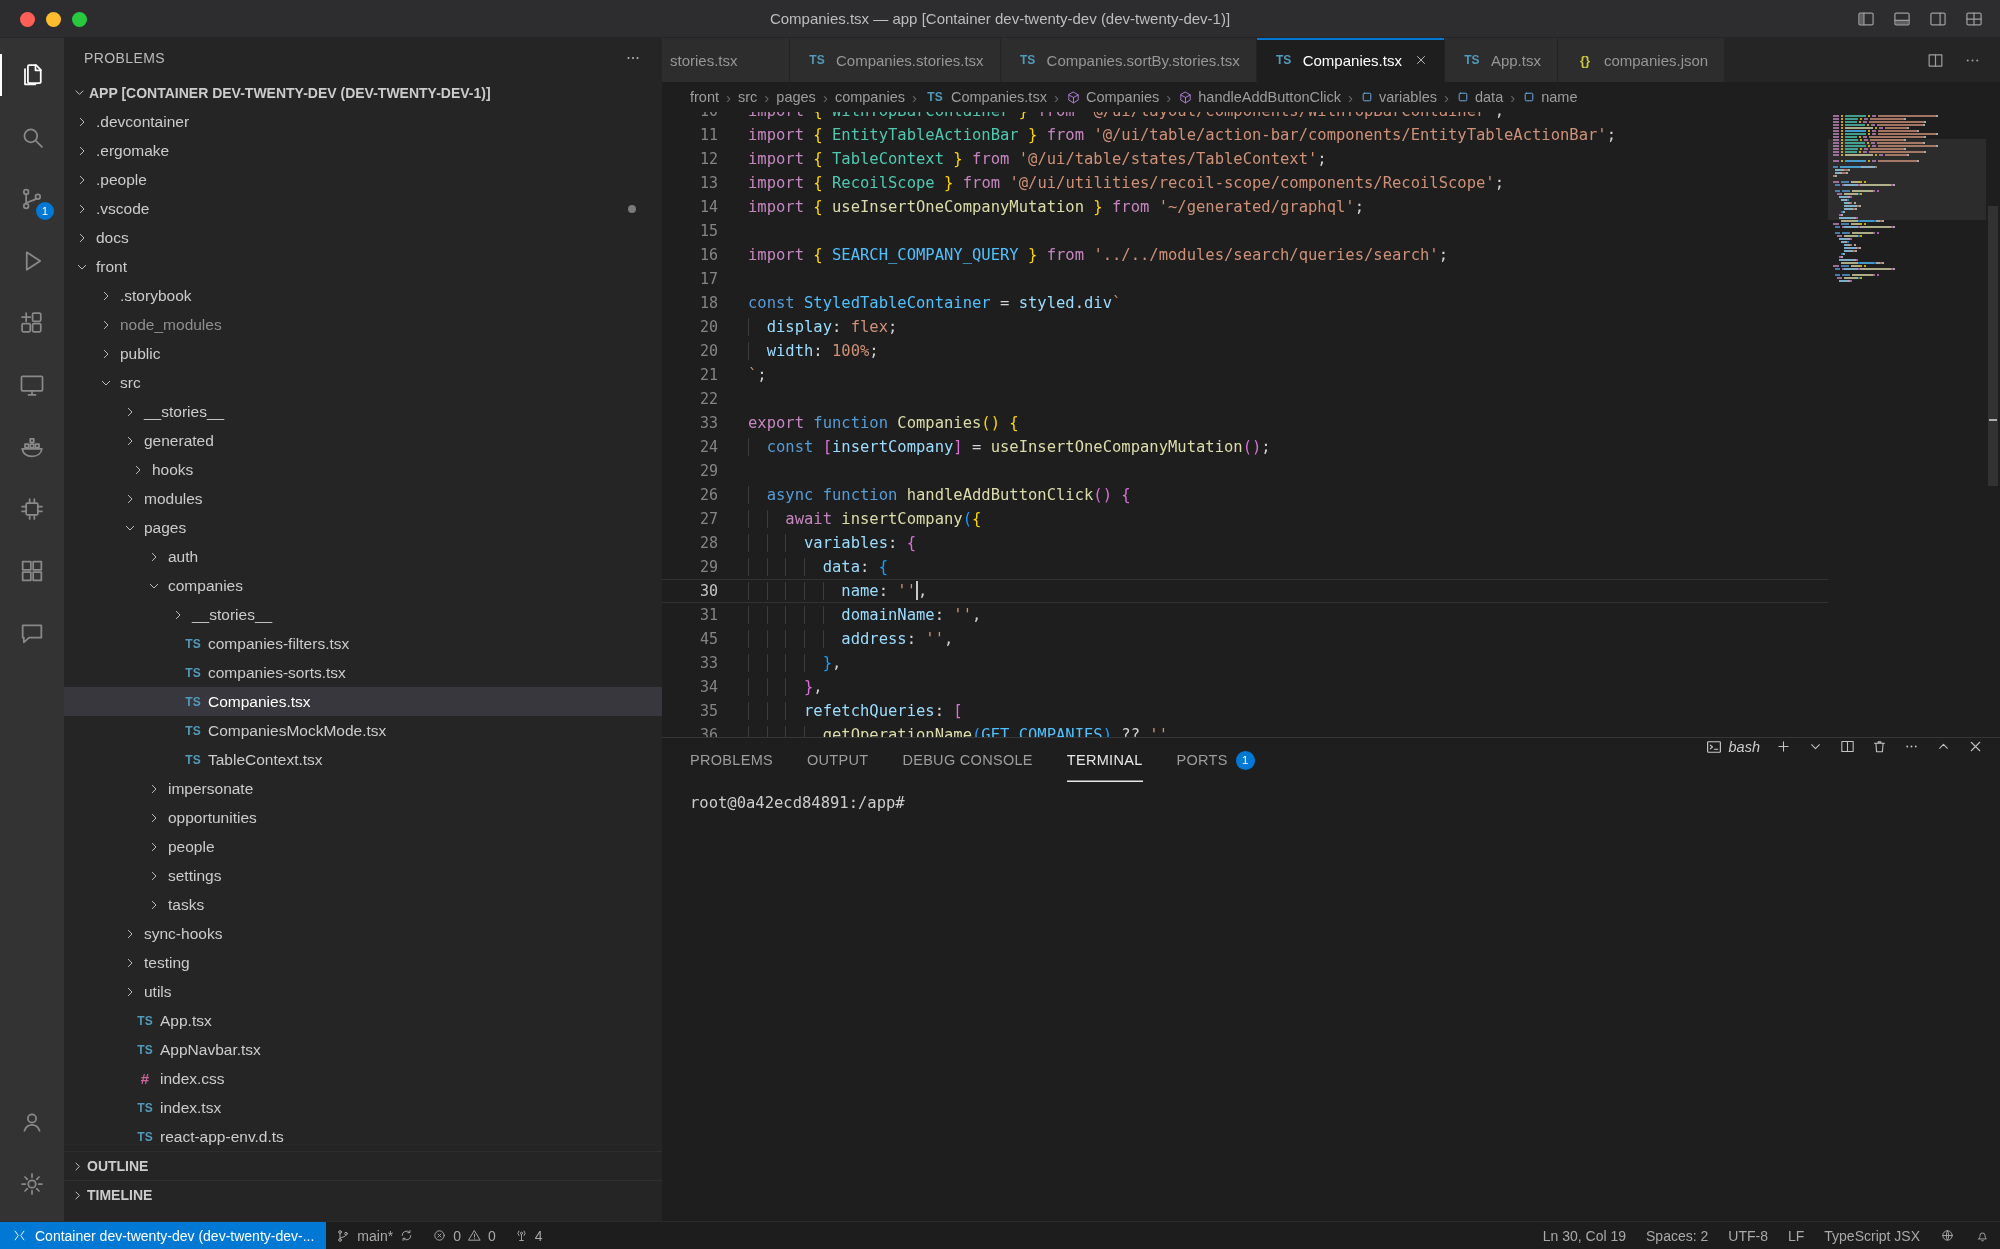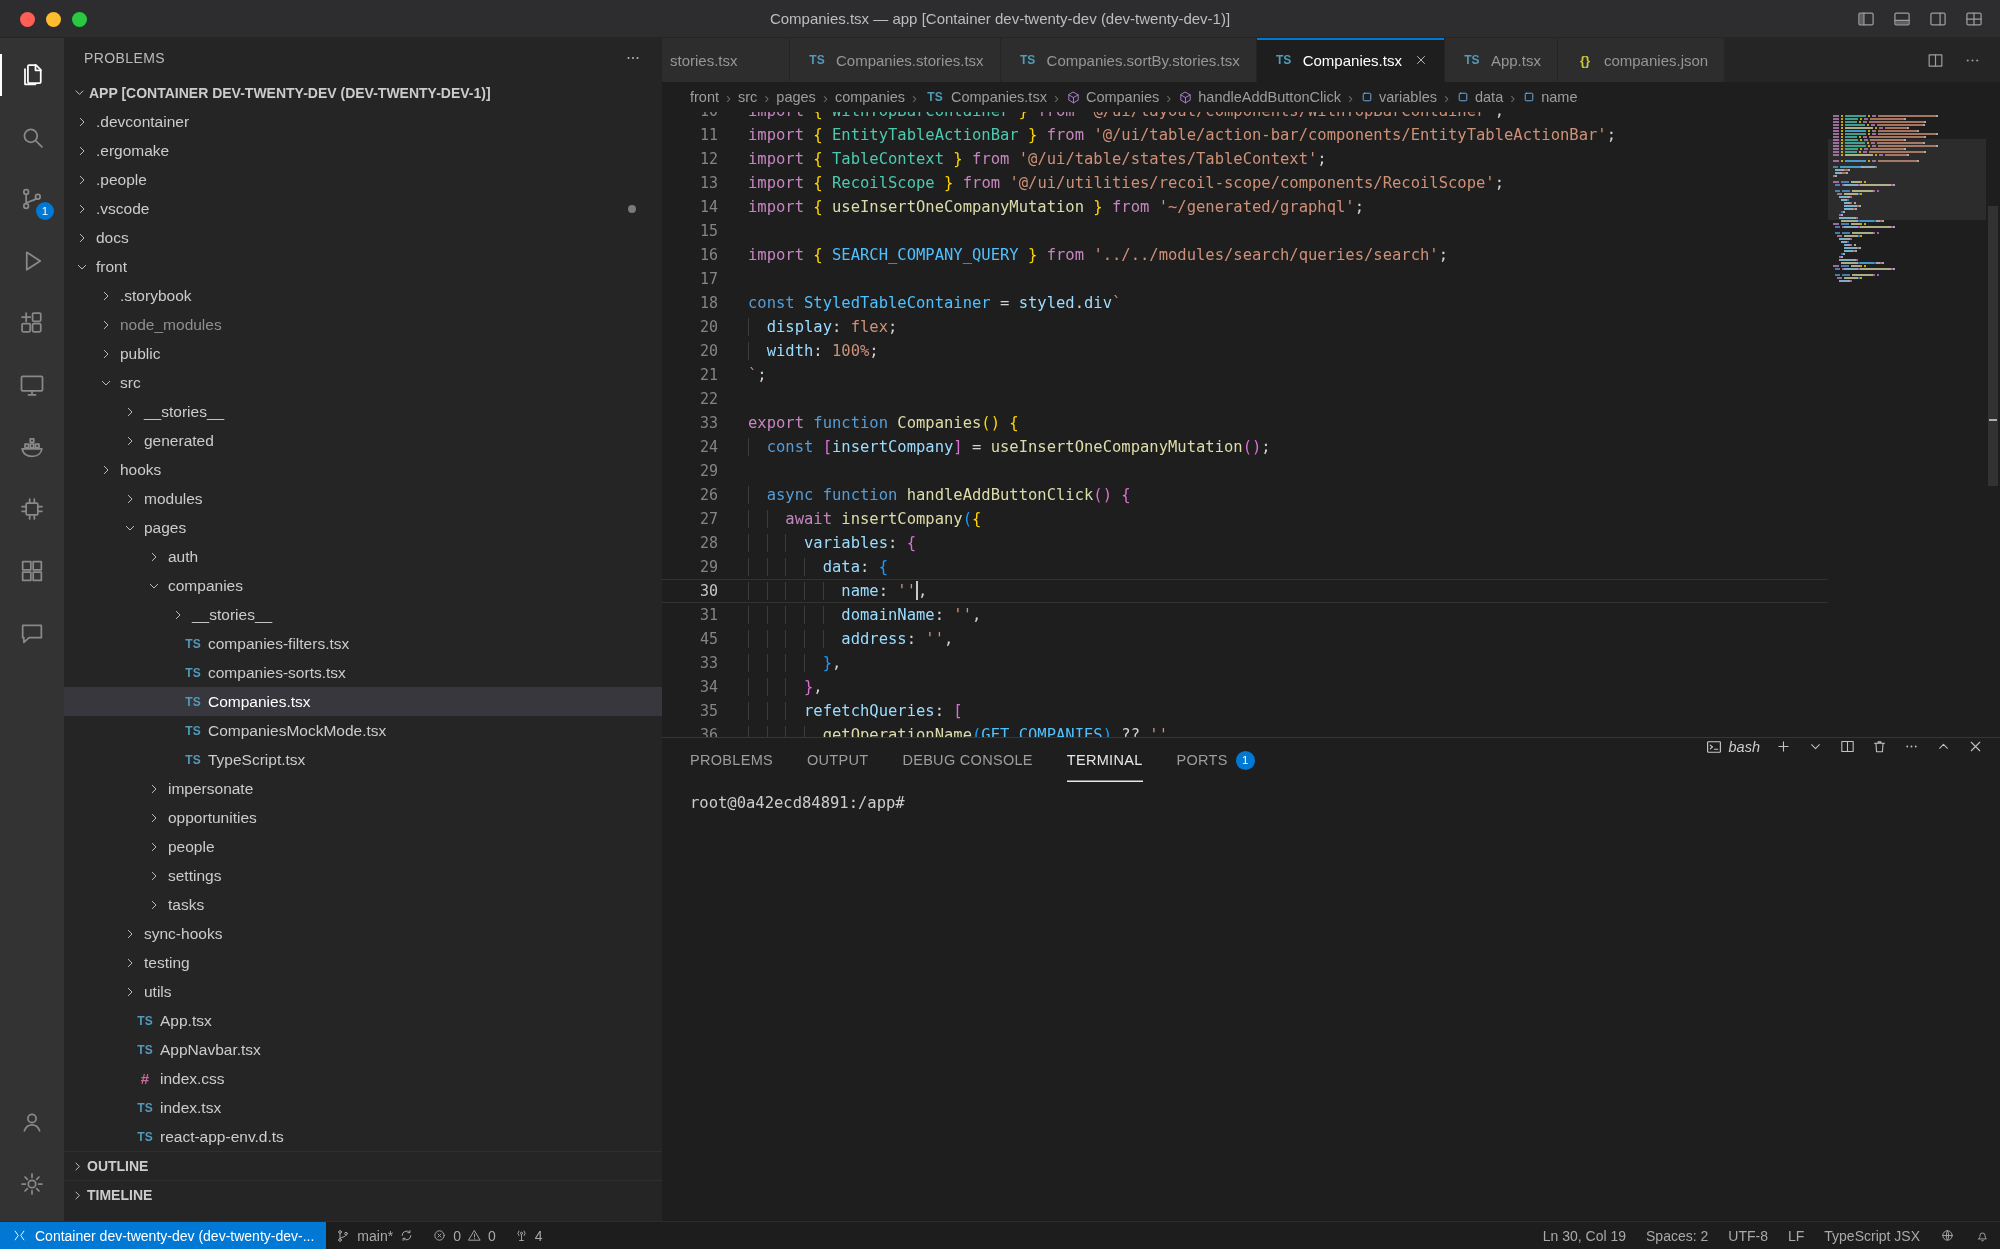--- a/index.html
+++ b/index.html
@@ -342,21 +342,21 @@
           <span class="label">__stories__</span>
         </div>
         <div class="trow" style="padding-left:56px">
           <span class="chev">
             <svg width="16" height="16" viewBox="0 0 24 24" fill="none" stroke="currentColor" stroke-width="1.5" stroke-linecap="round" stroke-linejoin="round">
               <path d="M9.5 6.5l5.5 5.5-5.5 5.5"></path>
             </svg>
           </span>
           <span class="label">generated</span>
         </div>
-        <div class="trow" style="padding-left:32px">
+        <div class="trow" style="padding-left:64px">
           <span class="chev">
             <svg width="16" height="16" viewBox="0 0 24 24" fill="none" stroke="currentColor" stroke-width="1.5" stroke-linecap="round" stroke-linejoin="round">
               <path d="M9.5 6.5l5.5 5.5-5.5 5.5"></path>
             </svg>
           </span>
           <span class="label">hooks</span>
         </div>
         <div class="trow" style="padding-left:56px">
           <span class="chev">
             <svg width="16" height="16" viewBox="0 0 24 24" fill="none" stroke="currentColor" stroke-width="1.5" stroke-linecap="round" stroke-linejoin="round">
@@ -408,21 +408,21 @@
         <div class="trow selected" style="padding-left:118px">
           <span class="fi fi-ts">TS</span>
           <span class="label">Companies.tsx</span>
         </div>
         <div class="trow" style="padding-left:118px">
           <span class="fi fi-ts">TS</span>
           <span class="label">CompaniesMockMode.tsx</span>
         </div>
         <div class="trow" style="padding-left:118px">
           <span class="fi fi-ts">TS</span>
-          <span class="label">TypeScript.tsx</span>
+          <span class="label">TableContext.tsx</span>
         </div>
         <div class="trow" style="padding-left:80px">
           <span class="chev">
             <svg width="16" height="16" viewBox="0 0 24 24" fill="none" stroke="currentColor" stroke-width="1.5" stroke-linecap="round" stroke-linejoin="round">
               <path d="M9.5 6.5l5.5 5.5-5.5 5.5"></path>
             </svg>
           </span>
           <span class="label">impersonate</span>
         </div>
         <div class="trow" style="padding-left:80px">

